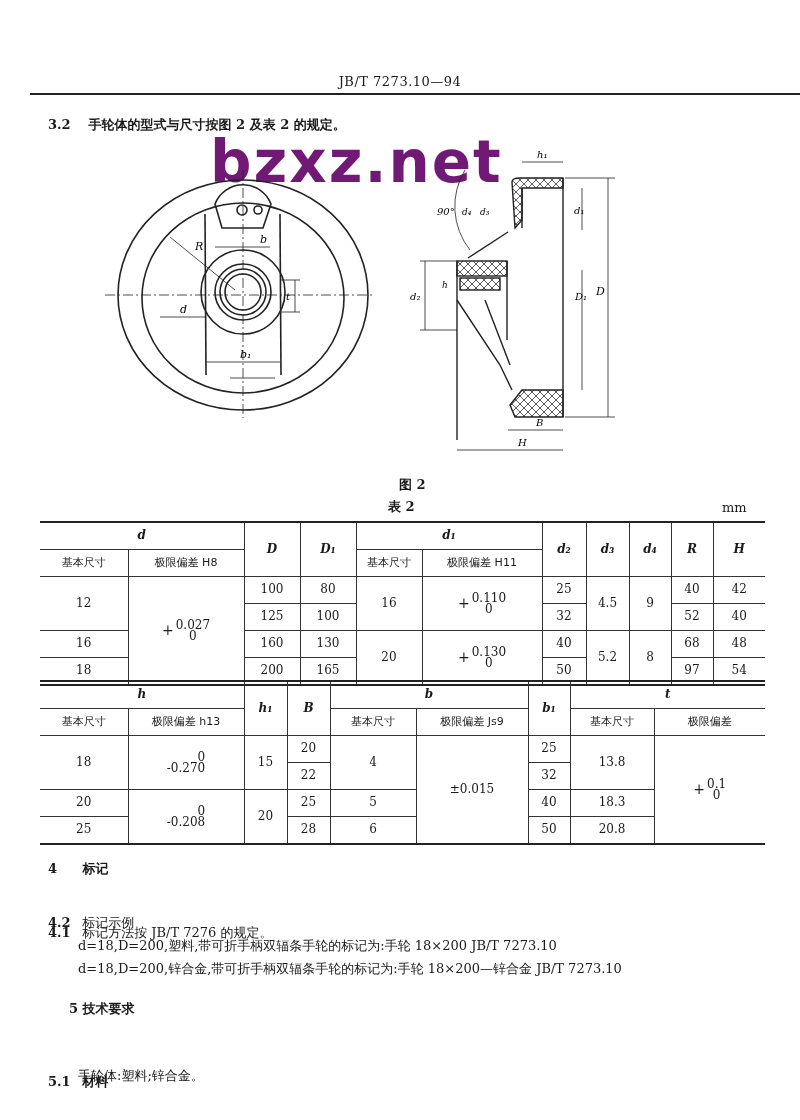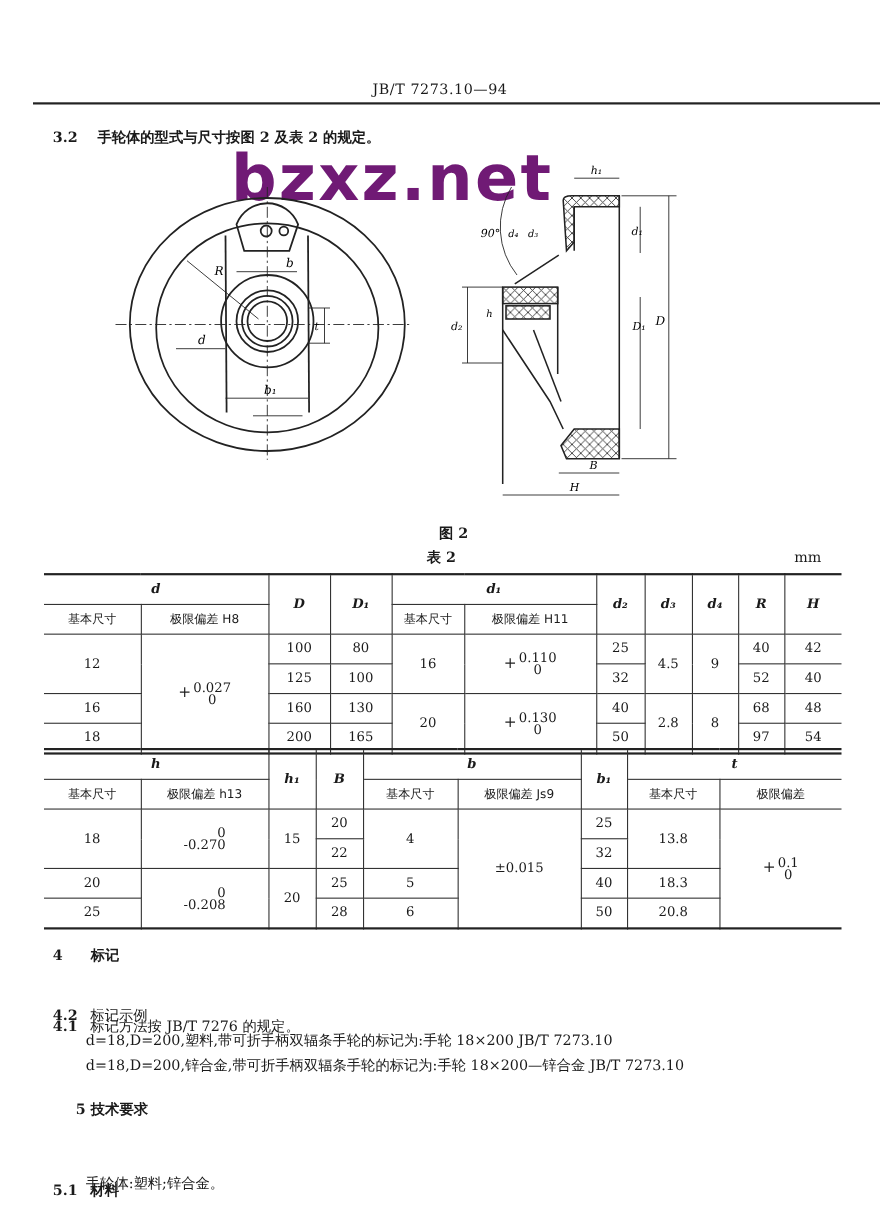--- a/index.html
+++ b/index.html
@@ -220,21 +220,21 @@
     <td rowspan="2">
       <span class="tol">
             <span class="sign">+</span>
             <span class="stack">
               <span>0.130</span>
               <span>0</span>
             </span>
           </span>
     </td>
     <td>40</td>
-    <td rowspan="2">2.8</td>
+    <td rowspan="2">5.2</td>
     <td rowspan="2">8</td>
     <td>68</td>
     <td>48</td>
   </tr>
   <tr>
     <td>18</td>
     <td>200</td>
     <td>165</td>
     <td>50</td>
     <td>97</td>

